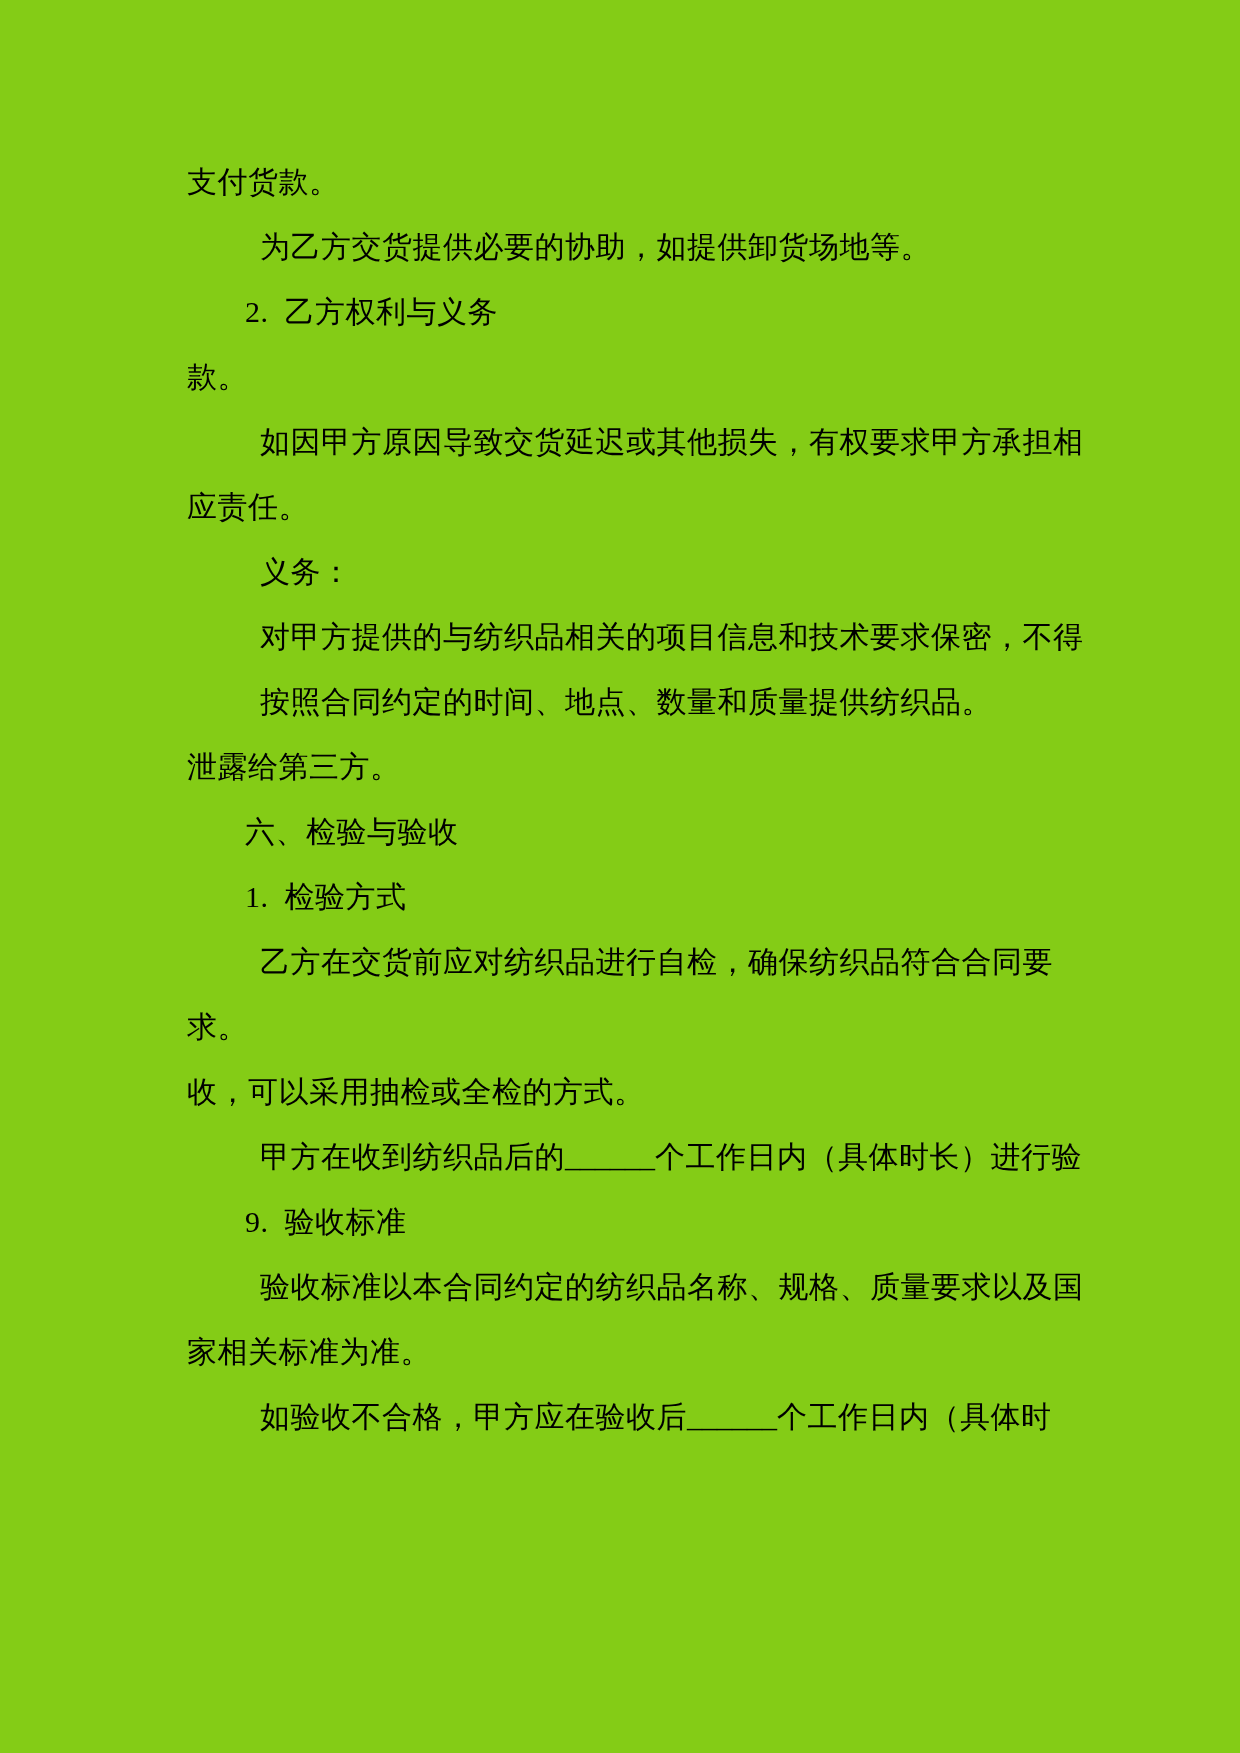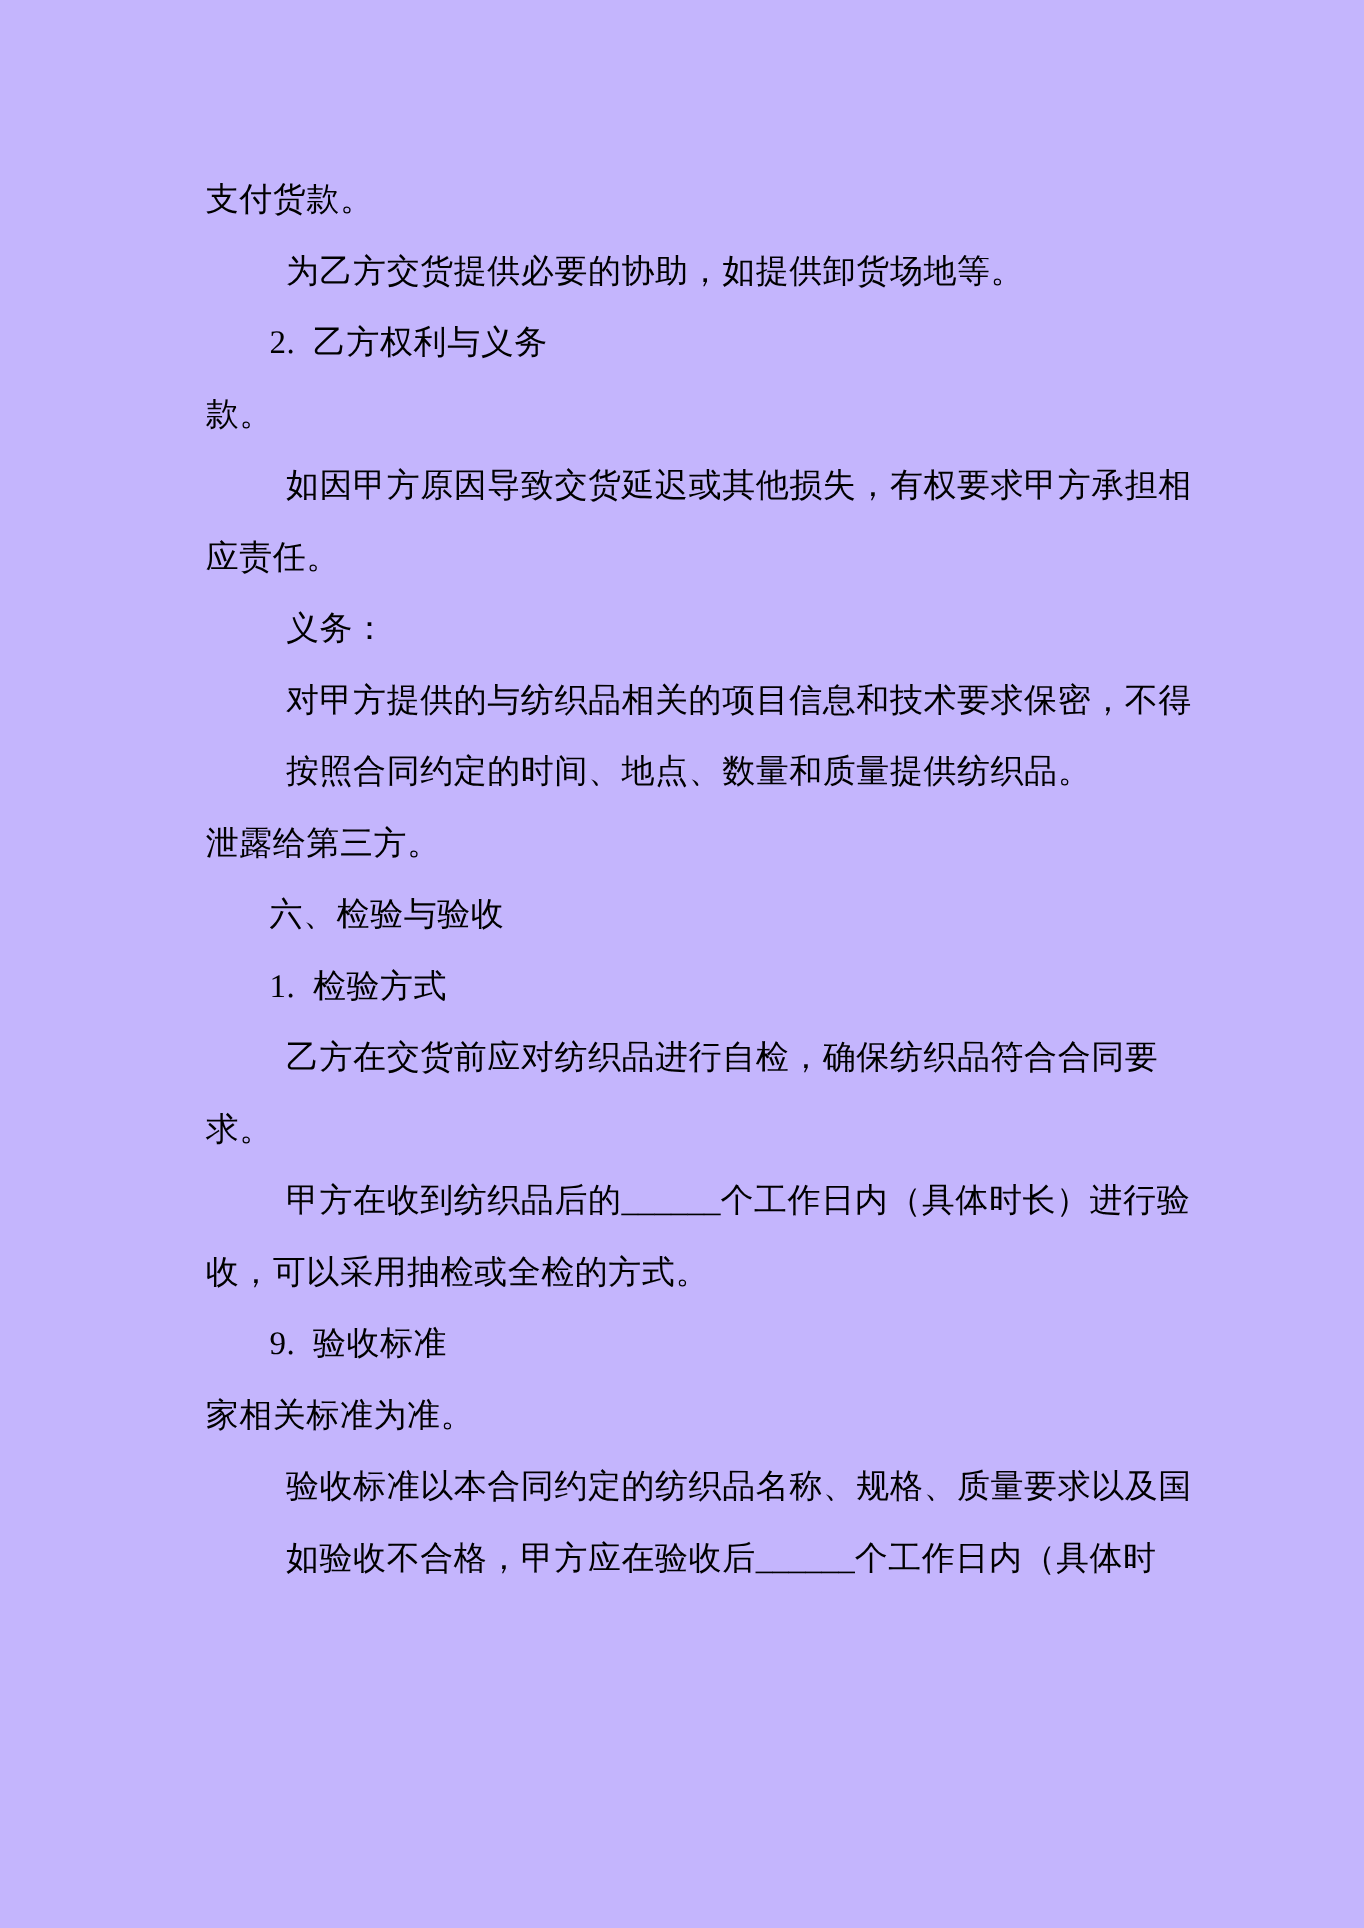--- a/index.html
+++ b/index.html
@@ -11,21 +11,21 @@
     width: 1240px;
     height: 1753px;
     position: relative;
     font-family: "Liberation Serif", "DejaVu Serif", serif;
     color: #000000;
     overflow: hidden;
   }
   .page {
     position: absolute;
     inset: 0;
-    background: #c4b5fd;
+    background: #84cc16;
   }
   .doc {
     position: absolute;
     top: 149px;
     left: 187px;
     width: 890px;
   }
   .line {
     height: 65px;
     line-height: 65px;
@@ -56,23 +56,23 @@
     <div class="line cont">应责任。</div>
     <div class="line para">义务：</div>
     <div class="line para">对甲方提供的与纺织品相关的项目信息和技术要求保密，不得</div>
     <div class="line para">按照合同约定的时间、地点、数量和质量提供纺织品。</div>
     <div class="line cont">泄露给第三方。</div>
     <div class="line num bold">六、检验与验收</div>
     <div class="line num">1.  检验方式</div>
     <div class="line para">乙方在交货前应对纺织品进行自检，确保纺织品符合合同要</div>
     <div class="line cont">求。</div>
 
+    <div class="line cont">收，可以采用抽检或全检的方式。</div>
+
     <div class="line para"><span>甲方在收到纺织品后的</span><span class="blank">______</span><span>个工作日内（具体时长）进行验</span></div>
-
-    <div class="line cont">收，可以采用抽检或全检的方式。</div>
     <div class="line num">9.  验收标准</div>
+    <div class="line para">验收标准以本合同约定的纺织品名称、规格、质量要求以及国</div>
     <div class="line cont">家相关标准为准。</div>
-    <div class="line para">验收标准以本合同约定的纺织品名称、规格、质量要求以及国</div>
 
     <div class="line para"><span>如验收不合格，甲方应在验收后</span><span class="blank">______</span><span>个工作日内（具体时</span></div>
 
   </div>
 </div>
 
 </body></html>

